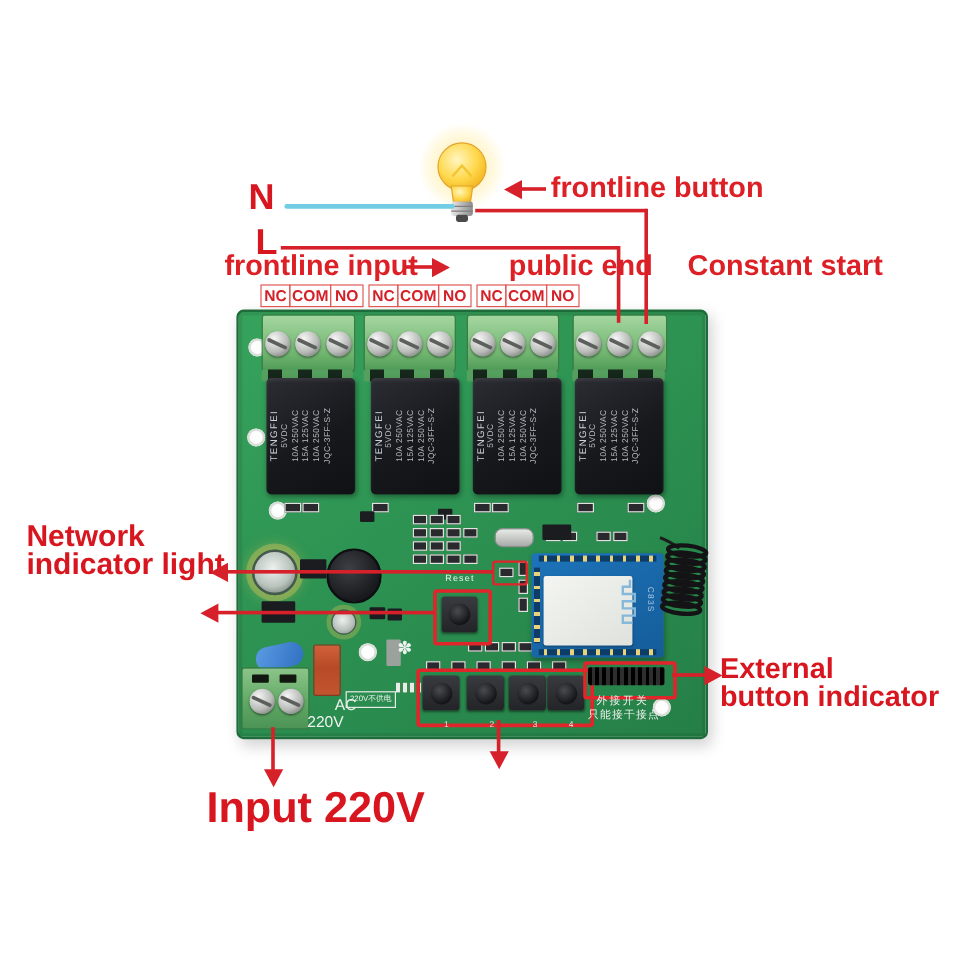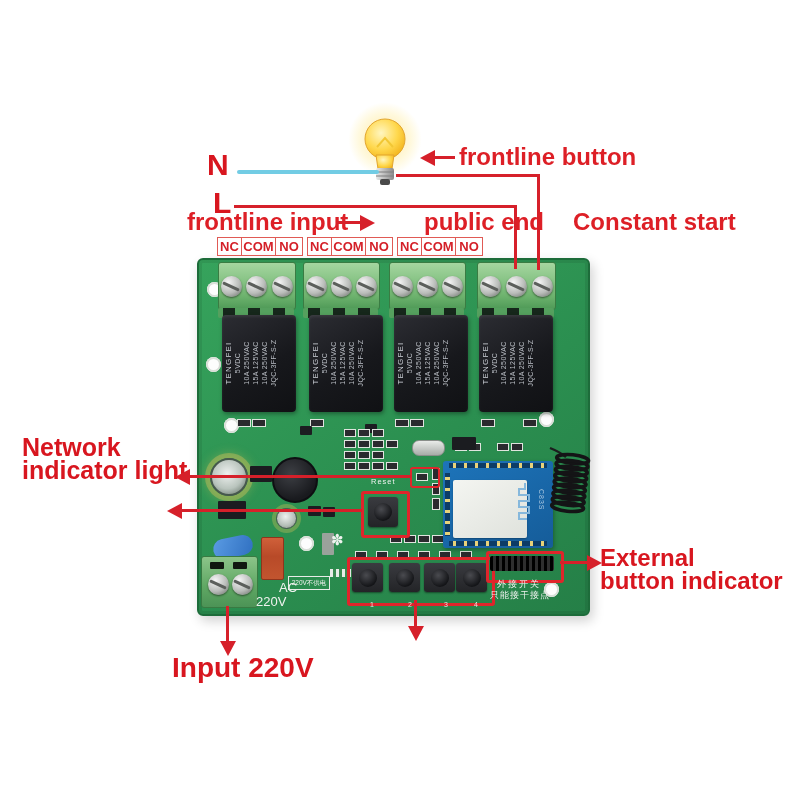--- a/index.html
+++ b/index.html
@@ -367,15 +367,15 @@
   <div class="bold-label" style="left:600px;top:546px;font-size:24px;line-height:23px;">
     <span style="display:block;">External</span>
     <span style="display:block;">button indicator</span>
   </div>
 
   <div class="vline" style="left:414px;top:600px;height:27px;"></div>
   <div class="arrow-d" style="left:408px;top:626px;"></div>
 
   <div class="vline" style="left:226px;top:606px;height:36px;"></div>
   <div class="arrow-d" style="left:220px;top:641px;"></div>
-  <div class="bold-label" style="left:172px;top:652px;font-size:28px;">Input 220V</div>
+  <div class="bold-label" style="left:172px;top:652px;font-size:36px;">Input 220V</div>
 
 </div>
 
 </body></html>

